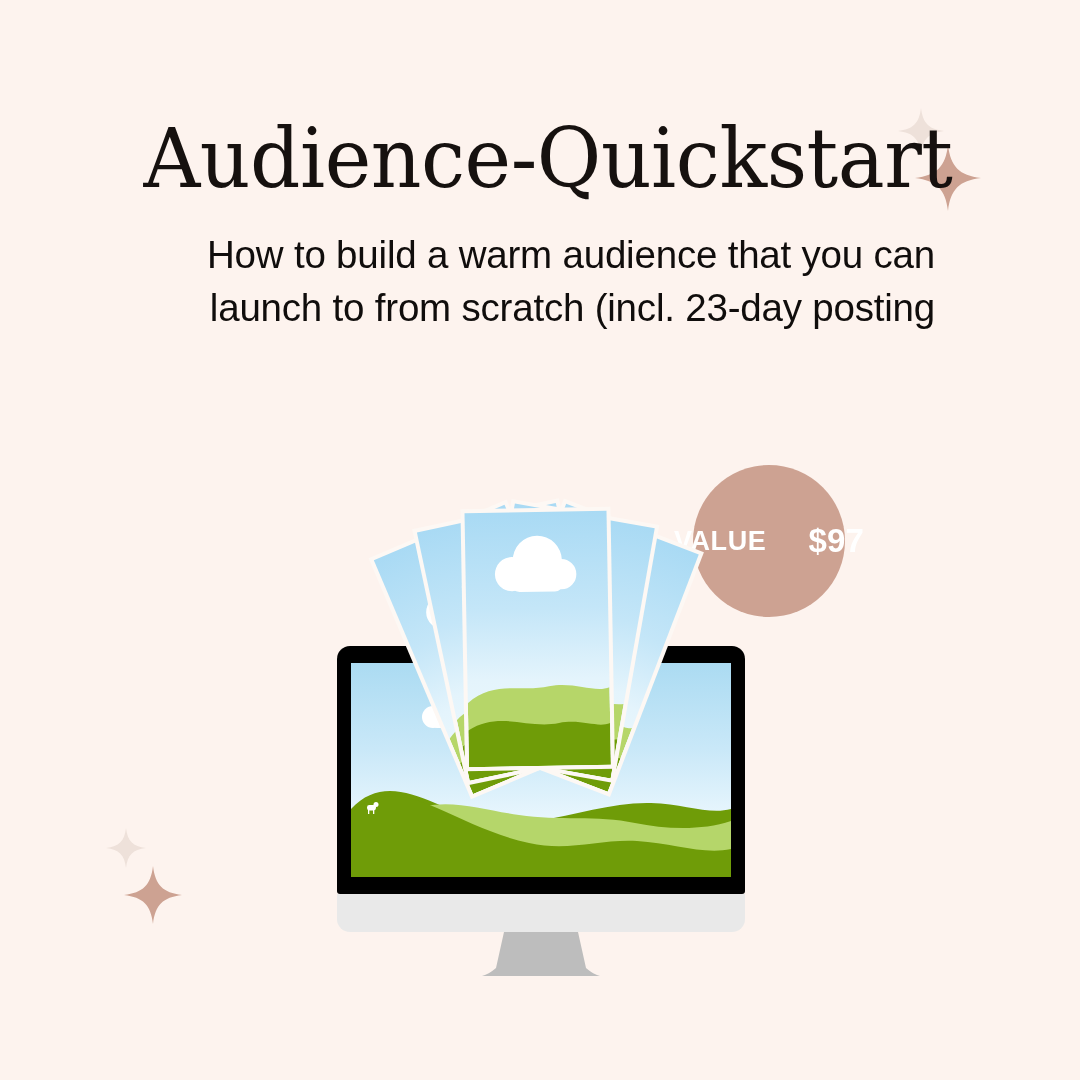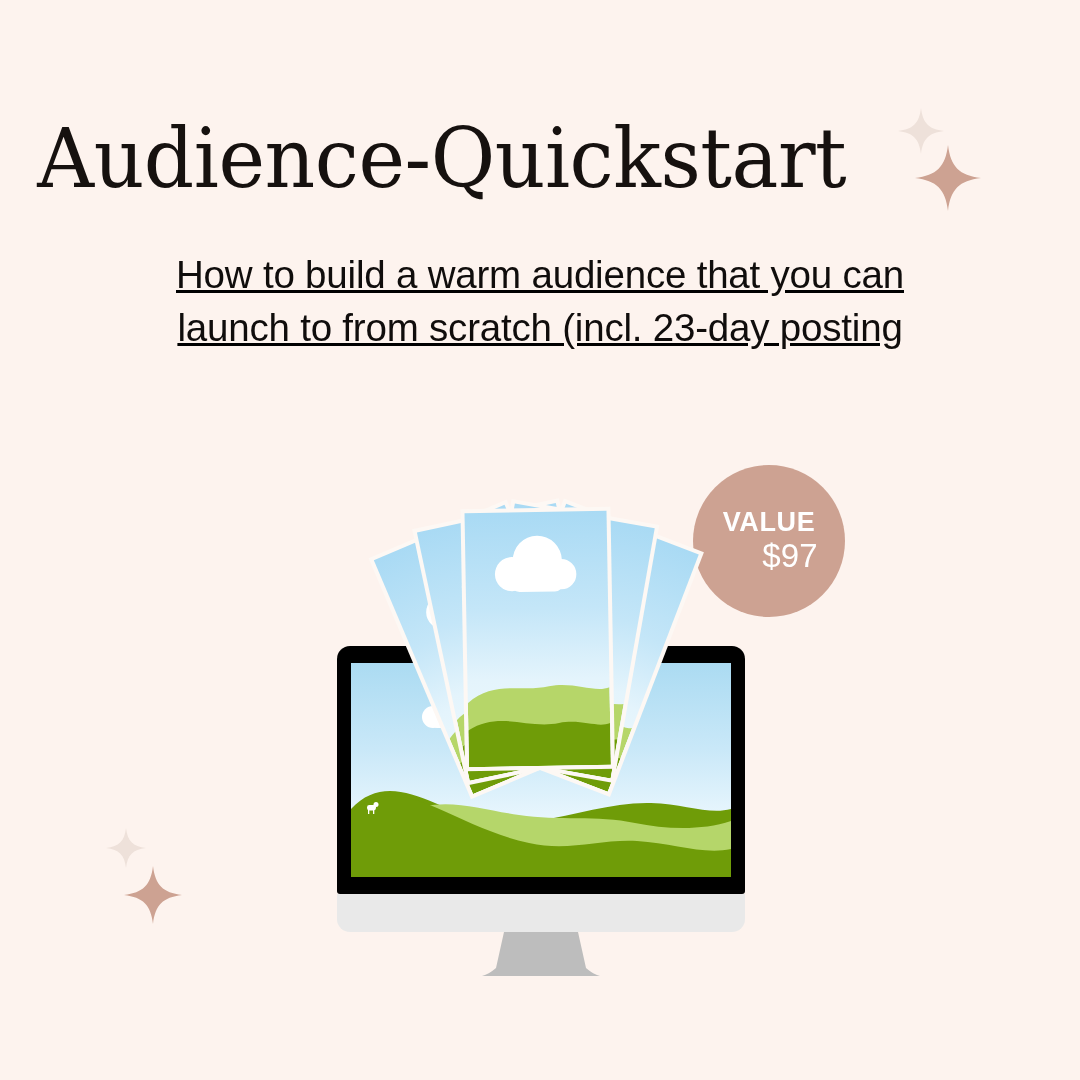--- a/index.html
+++ b/index.html
@@ -30,44 +30,43 @@
     display: block;
   }
   .sparkle svg { display: block; width: 100%; height: 100%; }
 
   
   .headline-wrap {
     position: absolute;
     left: 0;
     top: 118px;
     width: 1080px;
-    text-align: left;
+    text-align: center;
     padding-left: 16px;
   }
   .headline {
     font-family: "DejaVu Serif", "Liberation Serif", serif;
     font-size: 82px;
     line-height: 1.0;
     letter-spacing: -0.5px;
     color: #16110f;
     font-weight: 400;
     transform: scaleX(0.96);
     transform-origin: center;
     white-space: nowrap;
   }
 
   
   .subtitle-wrap {
     position: absolute;
     left: 50%;
-    top: 248px;
+    top: 228px;
     width: 790px;
     margin-left: -395px;
-    text-align: center;
-    text-decoration: underline;
+    text-align: right;
   }
   .subtitle {
     font-family: "Liberation Sans", sans-serif;
     font-size: 38.5px;
     line-height: 53px;
     color: #100d0c;
     font-weight: 400;
     letter-spacing: -0.2px;
   }
 
@@ -145,36 +144,35 @@
   
   #value-badge {
     position: absolute;
     left: 693px;
     top: 465px;
     width: 152px;
     height: 152px;
     border-radius: 50%;
     background: #cda292;
     display: flex;
-    flex-direction: column;
     align-items: center;
     justify-content: center;
     color: #ffffff;
   }
   .badge-label {
     font-family: "Liberation Sans", sans-serif;
     font-size: 27px;
     font-weight: 700;
     letter-spacing: 0.6px;
     line-height: 1.12;
   }
   .badge-amount {
     font-family: "Liberation Sans", sans-serif;
     font-size: 33px;
-    font-weight: 400;
+    font-weight: 700;
     letter-spacing: 0.2px;
     line-height: 1.12;
     margin-left: 42px;
   }
 </style>
 </head>
 <body>
 
 <div id="stage">
 

